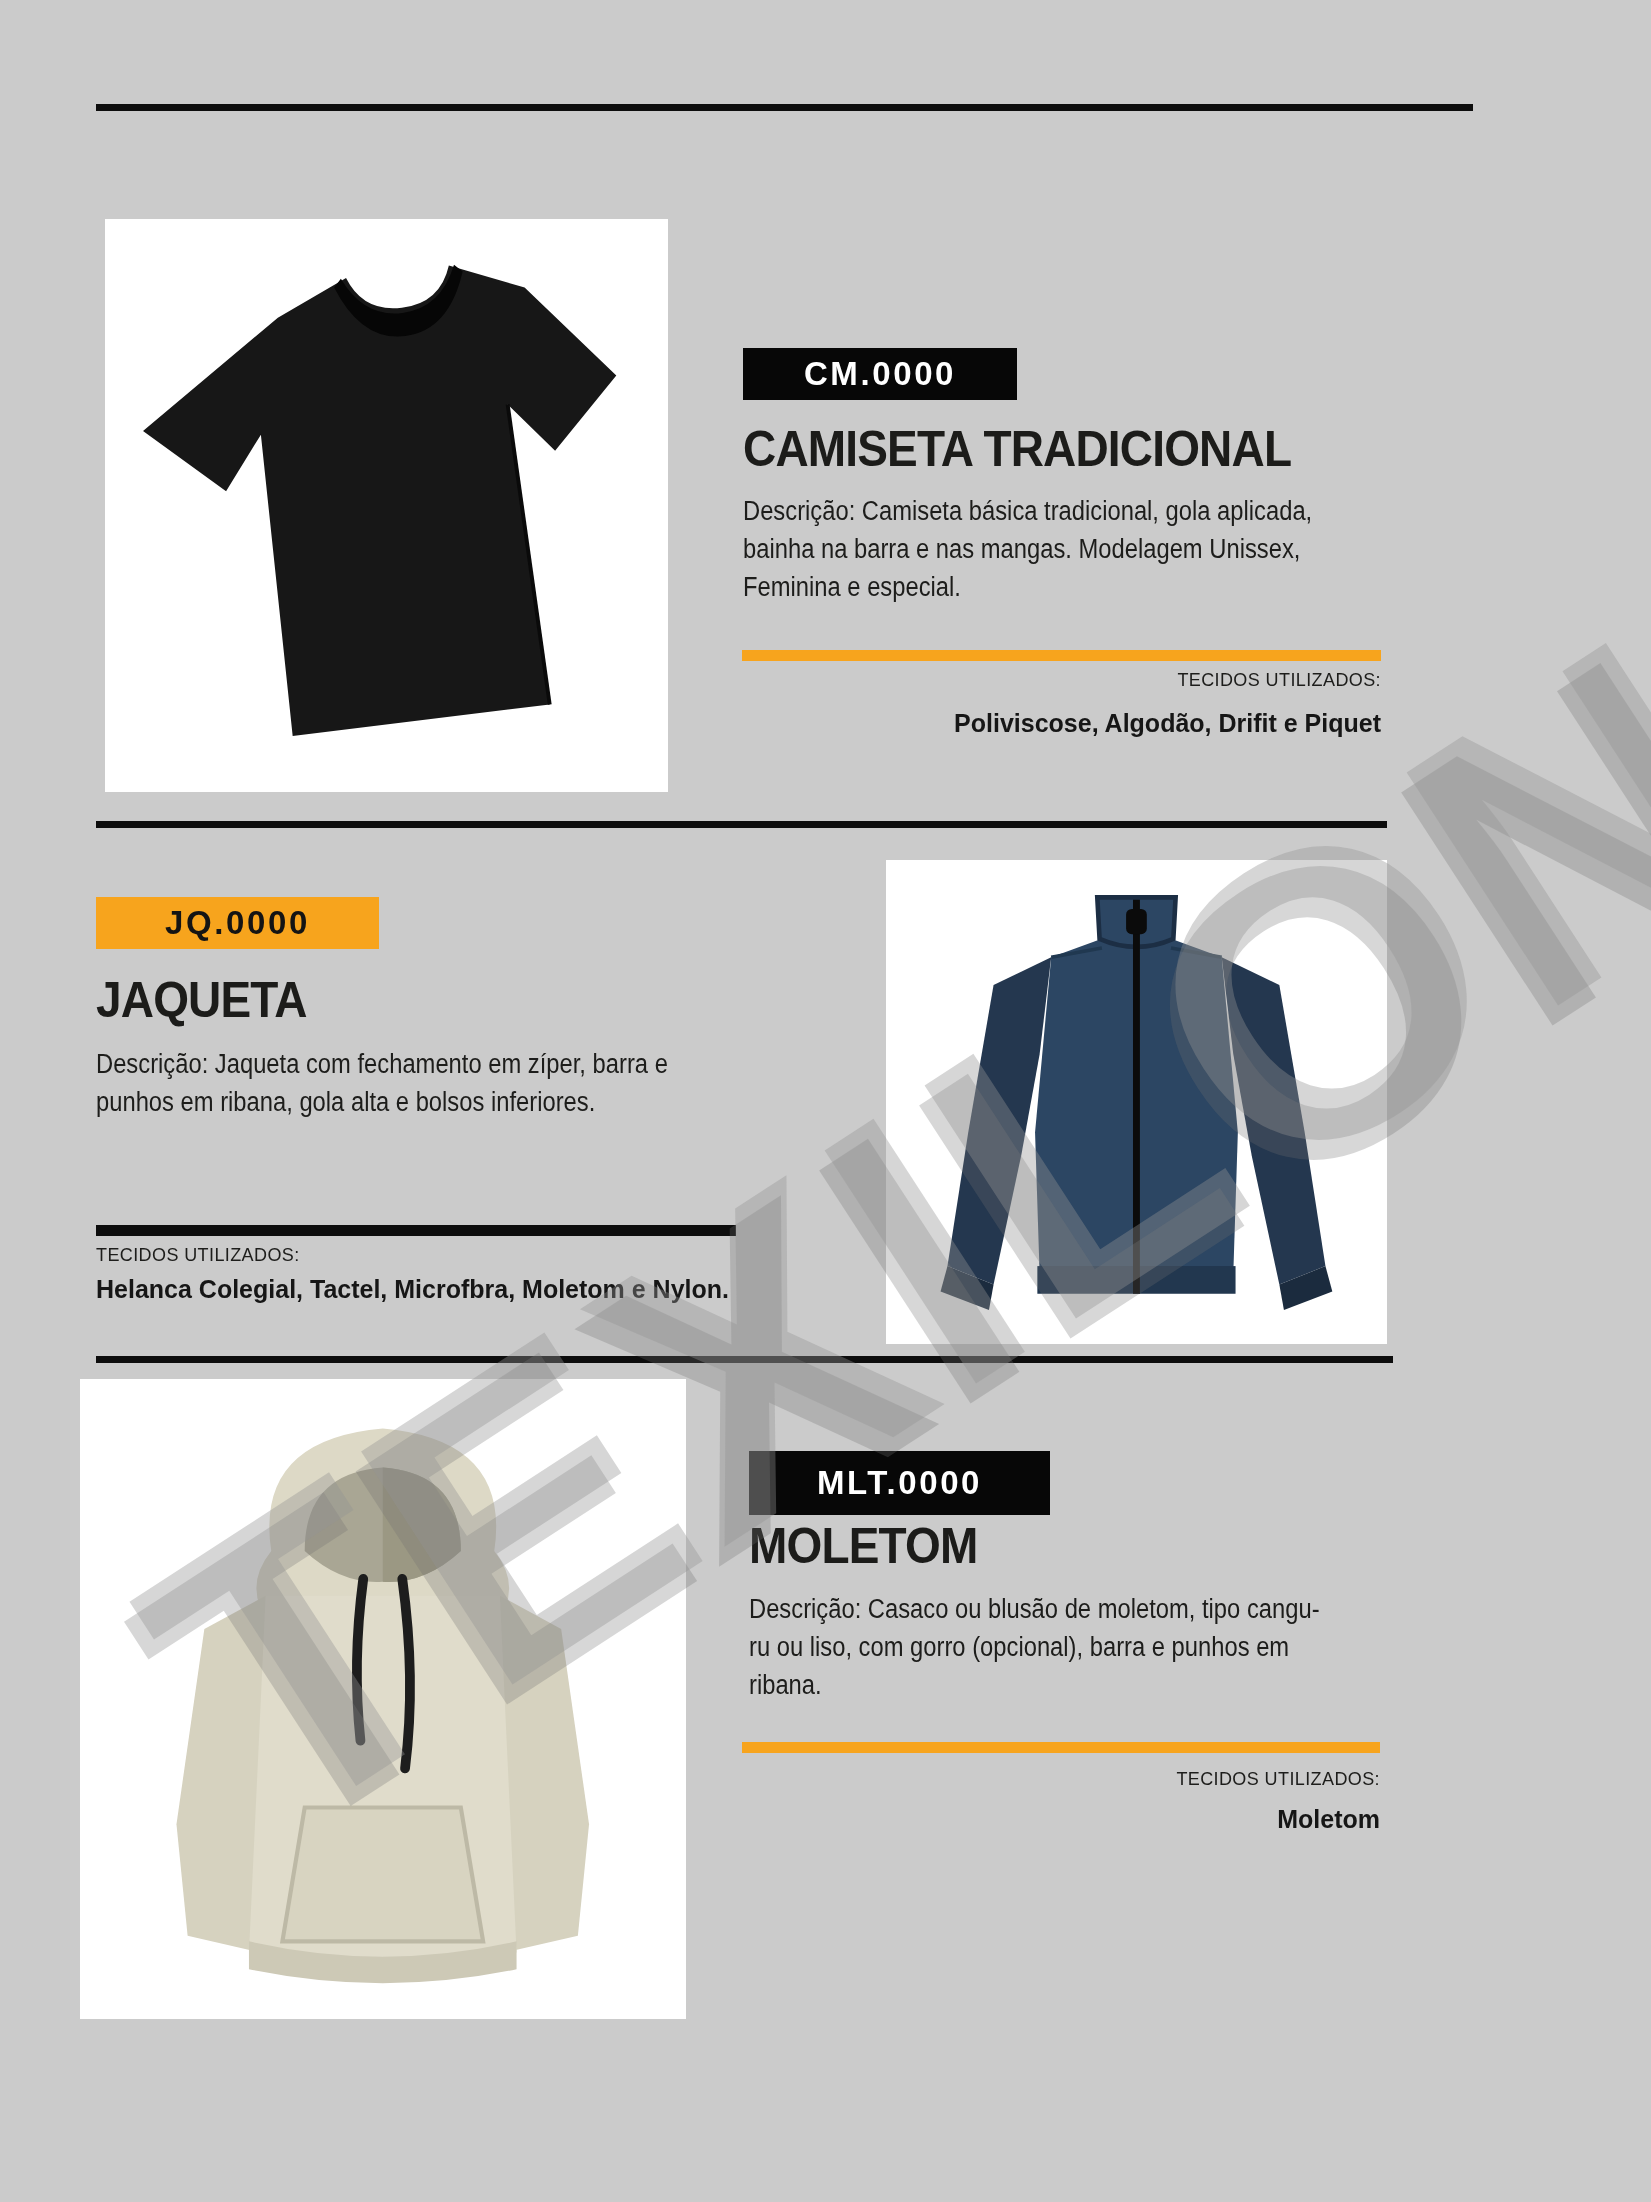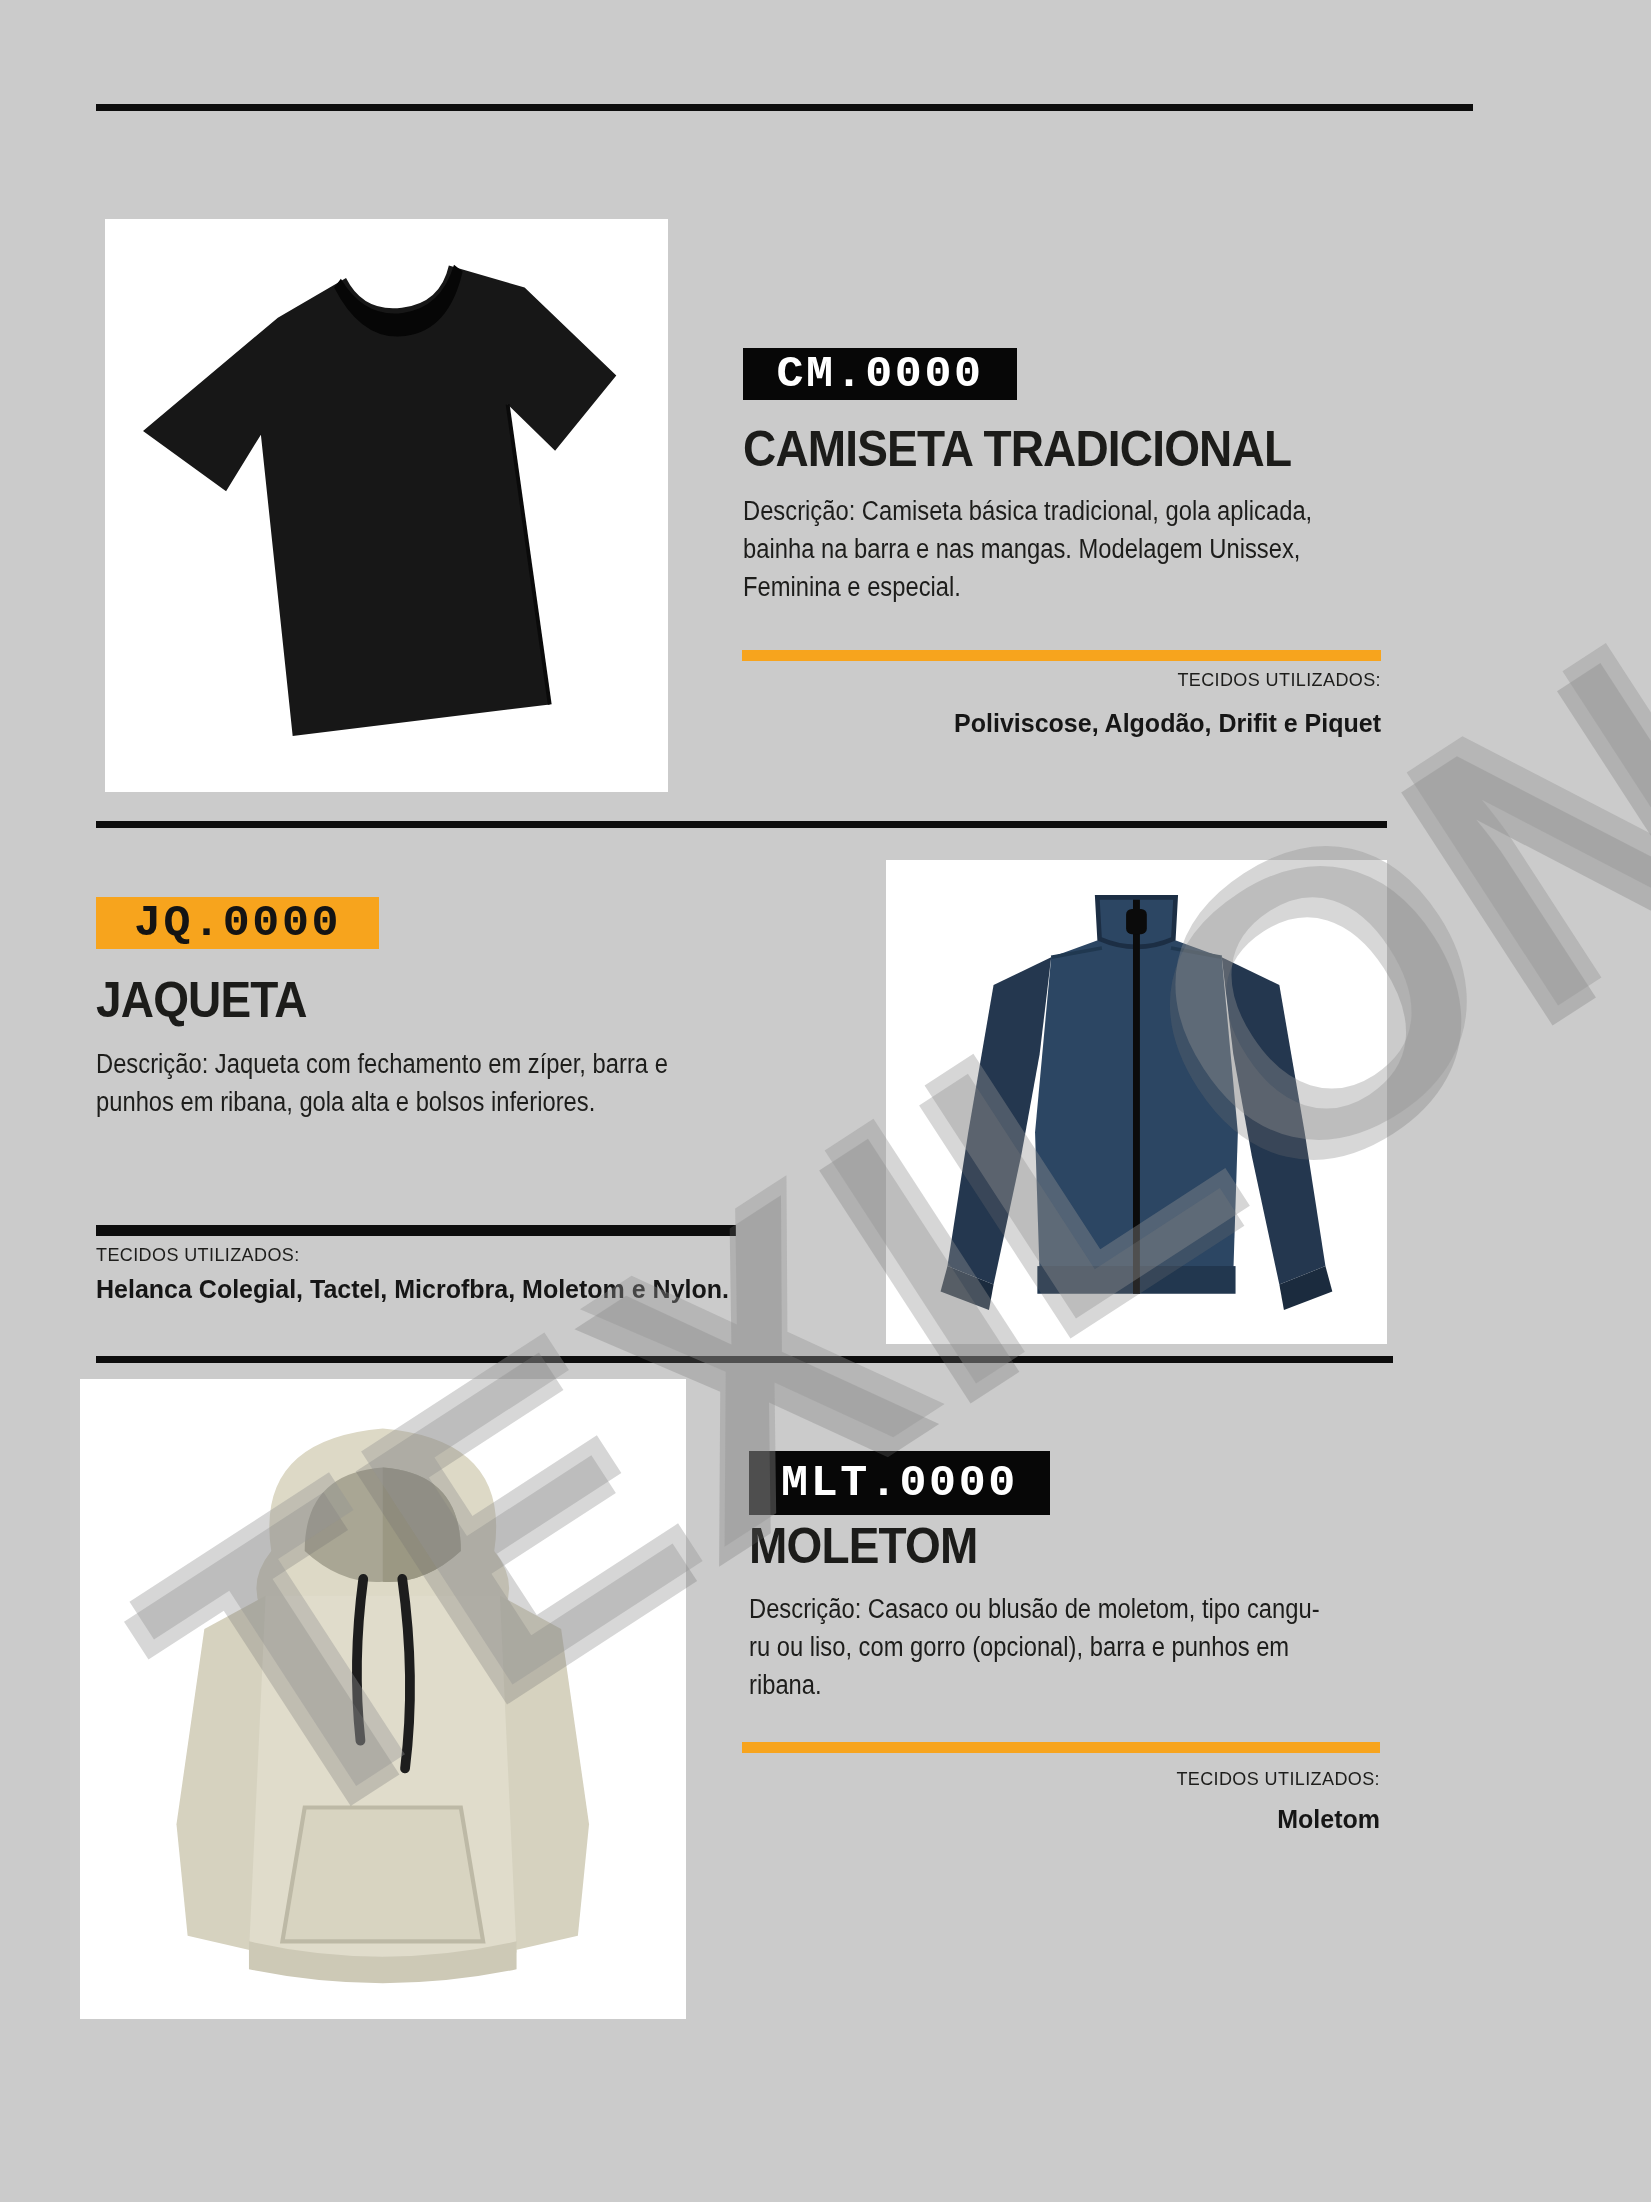--- a/index.html
+++ b/index.html
@@ -12,21 +12,21 @@
   }
   
   .rule{position:absolute;background:#0d0d0d;}
   .bar{position:absolute;height:11.2px;}
   .bar--orange{background:#F7A41D;}
   .bar--black{background:#0d0d0d;}
   .img-box{position:absolute;background:#ffffff;display:flex;align-items:center;justify-content:center;}
   .img-box svg{width:92%;height:94%;}
   .badge{
     position:absolute;display:flex;align-items:center;justify-content:center;
-    font-weight:bold;font-size:45px;letter-spacing:2.6px;font-family:Liberation Mono, monospace;
+    font-weight:bold;font-size:33px;letter-spacing:2.6px;
   }
   .badge--black{background:#070707;color:#ffffff;}
   .badge--orange{background:#F7A41D;color:#141414;}
   .title{
     position:absolute;margin:0;
     font-size:50px;font-weight:bold;letter-spacing:-0.9px;color:#1c1c1a;
     transform:scaleX(0.92);transform-origin:0 0;white-space:nowrap;
   }
   .desc{
     position:absolute;margin:0;

